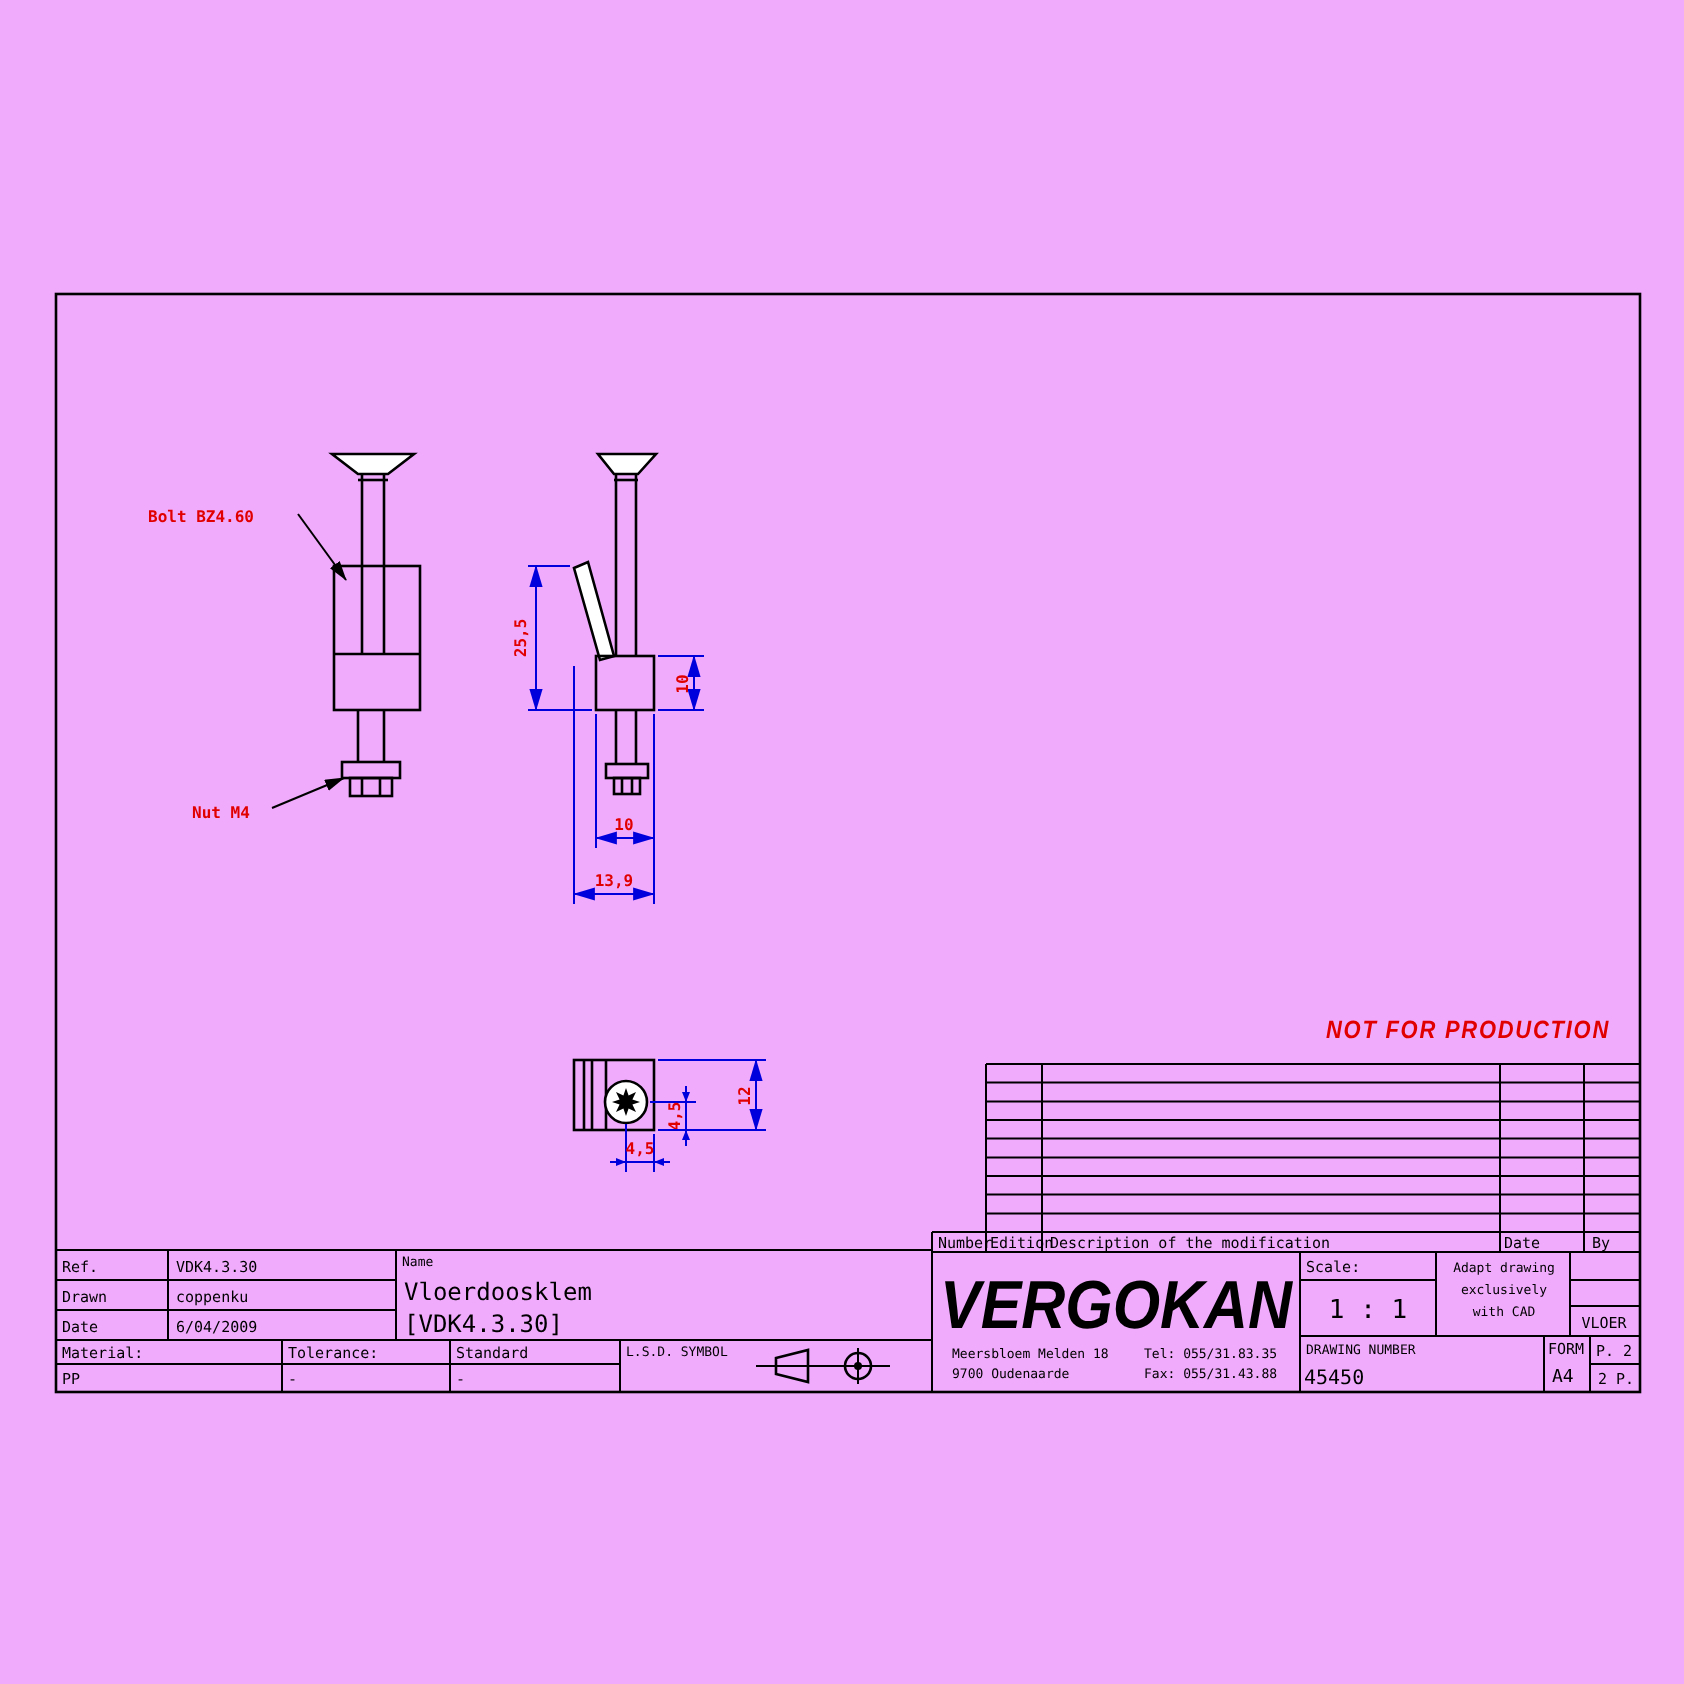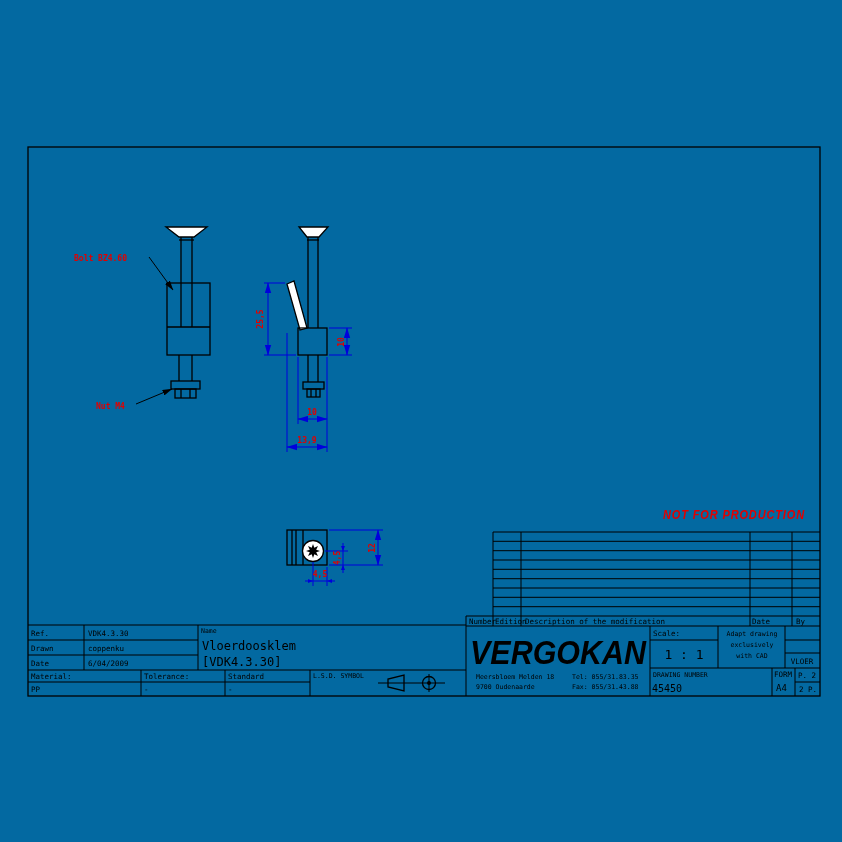--- a/index.html
+++ b/index.html
@@ -1,16 +1,16 @@
 <!DOCTYPE html>
 <html><head>
 <meta charset="utf-8">
 <style>
   html,body{margin:0;padding:0;background:#ffffff;}
-  #sheet{position:relative;width:842px;height:842px;background:#0369a1;overflow:hidden;
+  #sheet{position:relative;width:842px;height:842px;background:#f0abfc;overflow:hidden;
          font-family:"DejaVu Sans Mono", monospace;}
   svg{position:absolute;left:0;top:0;}
   text{fill:#000;}
   .t6{font:6.5px "DejaVu Sans Mono", monospace;}
   .t7{font:7.5px "DejaVu Sans Mono", monospace;}
   .t9{font:9px "DejaVu Sans Mono", monospace;}
   .t10{font:10px "DejaVu Sans Mono", monospace;}
   .t12{font:12px "DejaVu Sans Mono", monospace;}
   .t13{font:13px "DejaVu Sans Mono", monospace;}
   .red{font:bold 8px "DejaVu Sans Mono", monospace;fill:#e10000;}

